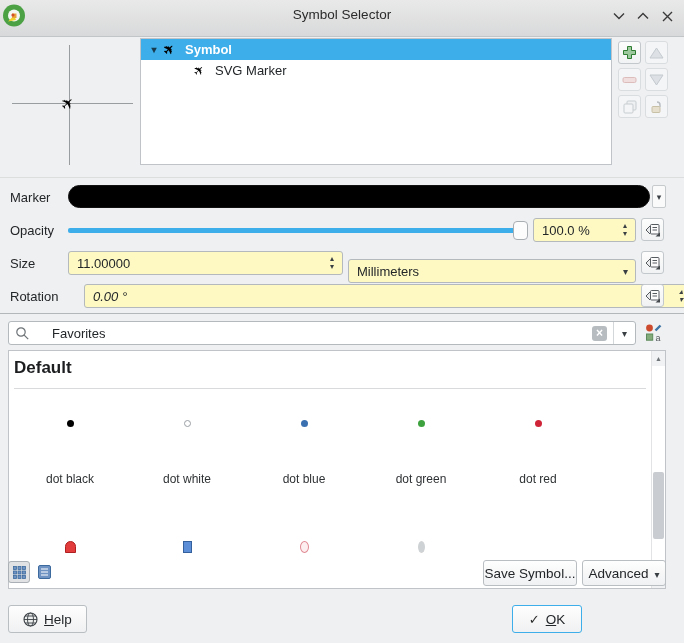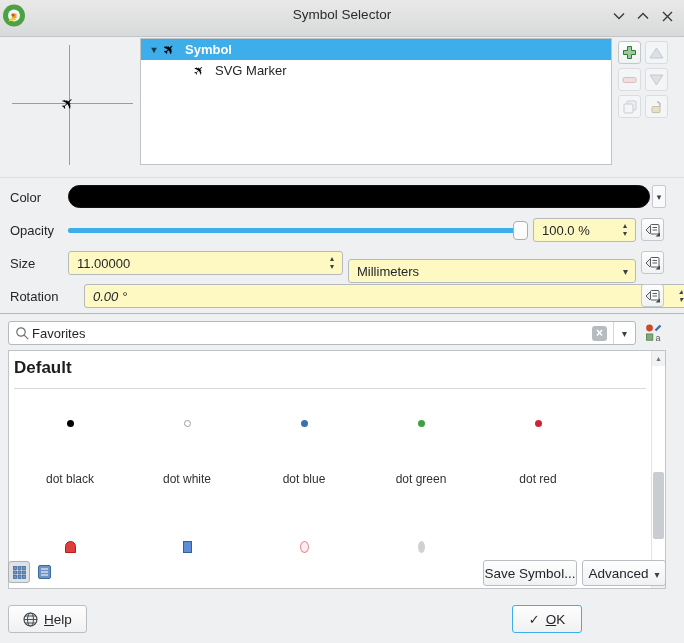--- a/index.html
+++ b/index.html
@@ -97,21 +97,21 @@
   border: 1px solid #c3c8cc; border-radius: 3px;
   background: linear-gradient(#fdfdfd, #f1f2f3);
   display: flex; align-items: center; justify-content: center; }
 
 
 .search-box {
   position: absolute; left: 8px; top: 321px; width: 628px; height: 24px;
   background: #fff; border: 1px solid #b4b9be; border-radius: 3px;
   display: flex; align-items: center;
 }
-.search-text { margin-left: 2px; color: #232629; flex: 1; }
+.search-text { margin-left: 22px; color: #232629; flex: 1; }
 .clear-btn { width: 15px; height: 15px; border-radius: 3px; background: #b7bcc1;
   color: #fff; font-size: 12px; font-weight: bold; line-height: 14px; text-align: center;
   margin-right: 6px; }
 .search-dd { width: 22px; align-self: stretch; border-left: 1px solid #d4d7da;
   display: flex; align-items: center; justify-content: center; font-size: 10px; color: #3a3f44; }
 .style-btn { position: absolute; left: 644px; top: 323px; width: 20px; height: 20px;
   display: flex; align-items: center; justify-content: center; }
 
 
 .symlist {
@@ -241,21 +241,21 @@
   </div>
   <div class="lbtn disabled" style="left:645px; top:95px;">
     <svg width="14" height="14" viewBox="0 0 14 14">
         <path d="M7 2a3 3 0 0 1 3 3v2" fill="none" stroke="#b9bec3" stroke-width="1.5"></path>
         <rect x="2" y="6.5" width="8" height="6" rx="1" fill="#e6dfcd" stroke="#c9c0a8"></rect>
       </svg>
   </div>
 
   <div class="sep sep1"></div>
 
-  <div class="prop-label" style="top:190px;">Color</div>
+  <div class="prop-label" style="top:190px;">Marker</div>
   <div class="swatch"></div>
   <div class="swatch-arrow">
     <span>▾</span>
   </div>
 
   <div class="prop-label" style="top:223px;">Opacity</div>
   <div class="slider-track"></div>
   <div class="slider-handle"></div>
   <div class="field" style="left:533px; top:218px; width:103px;">
     <span>100.0 %</span>

